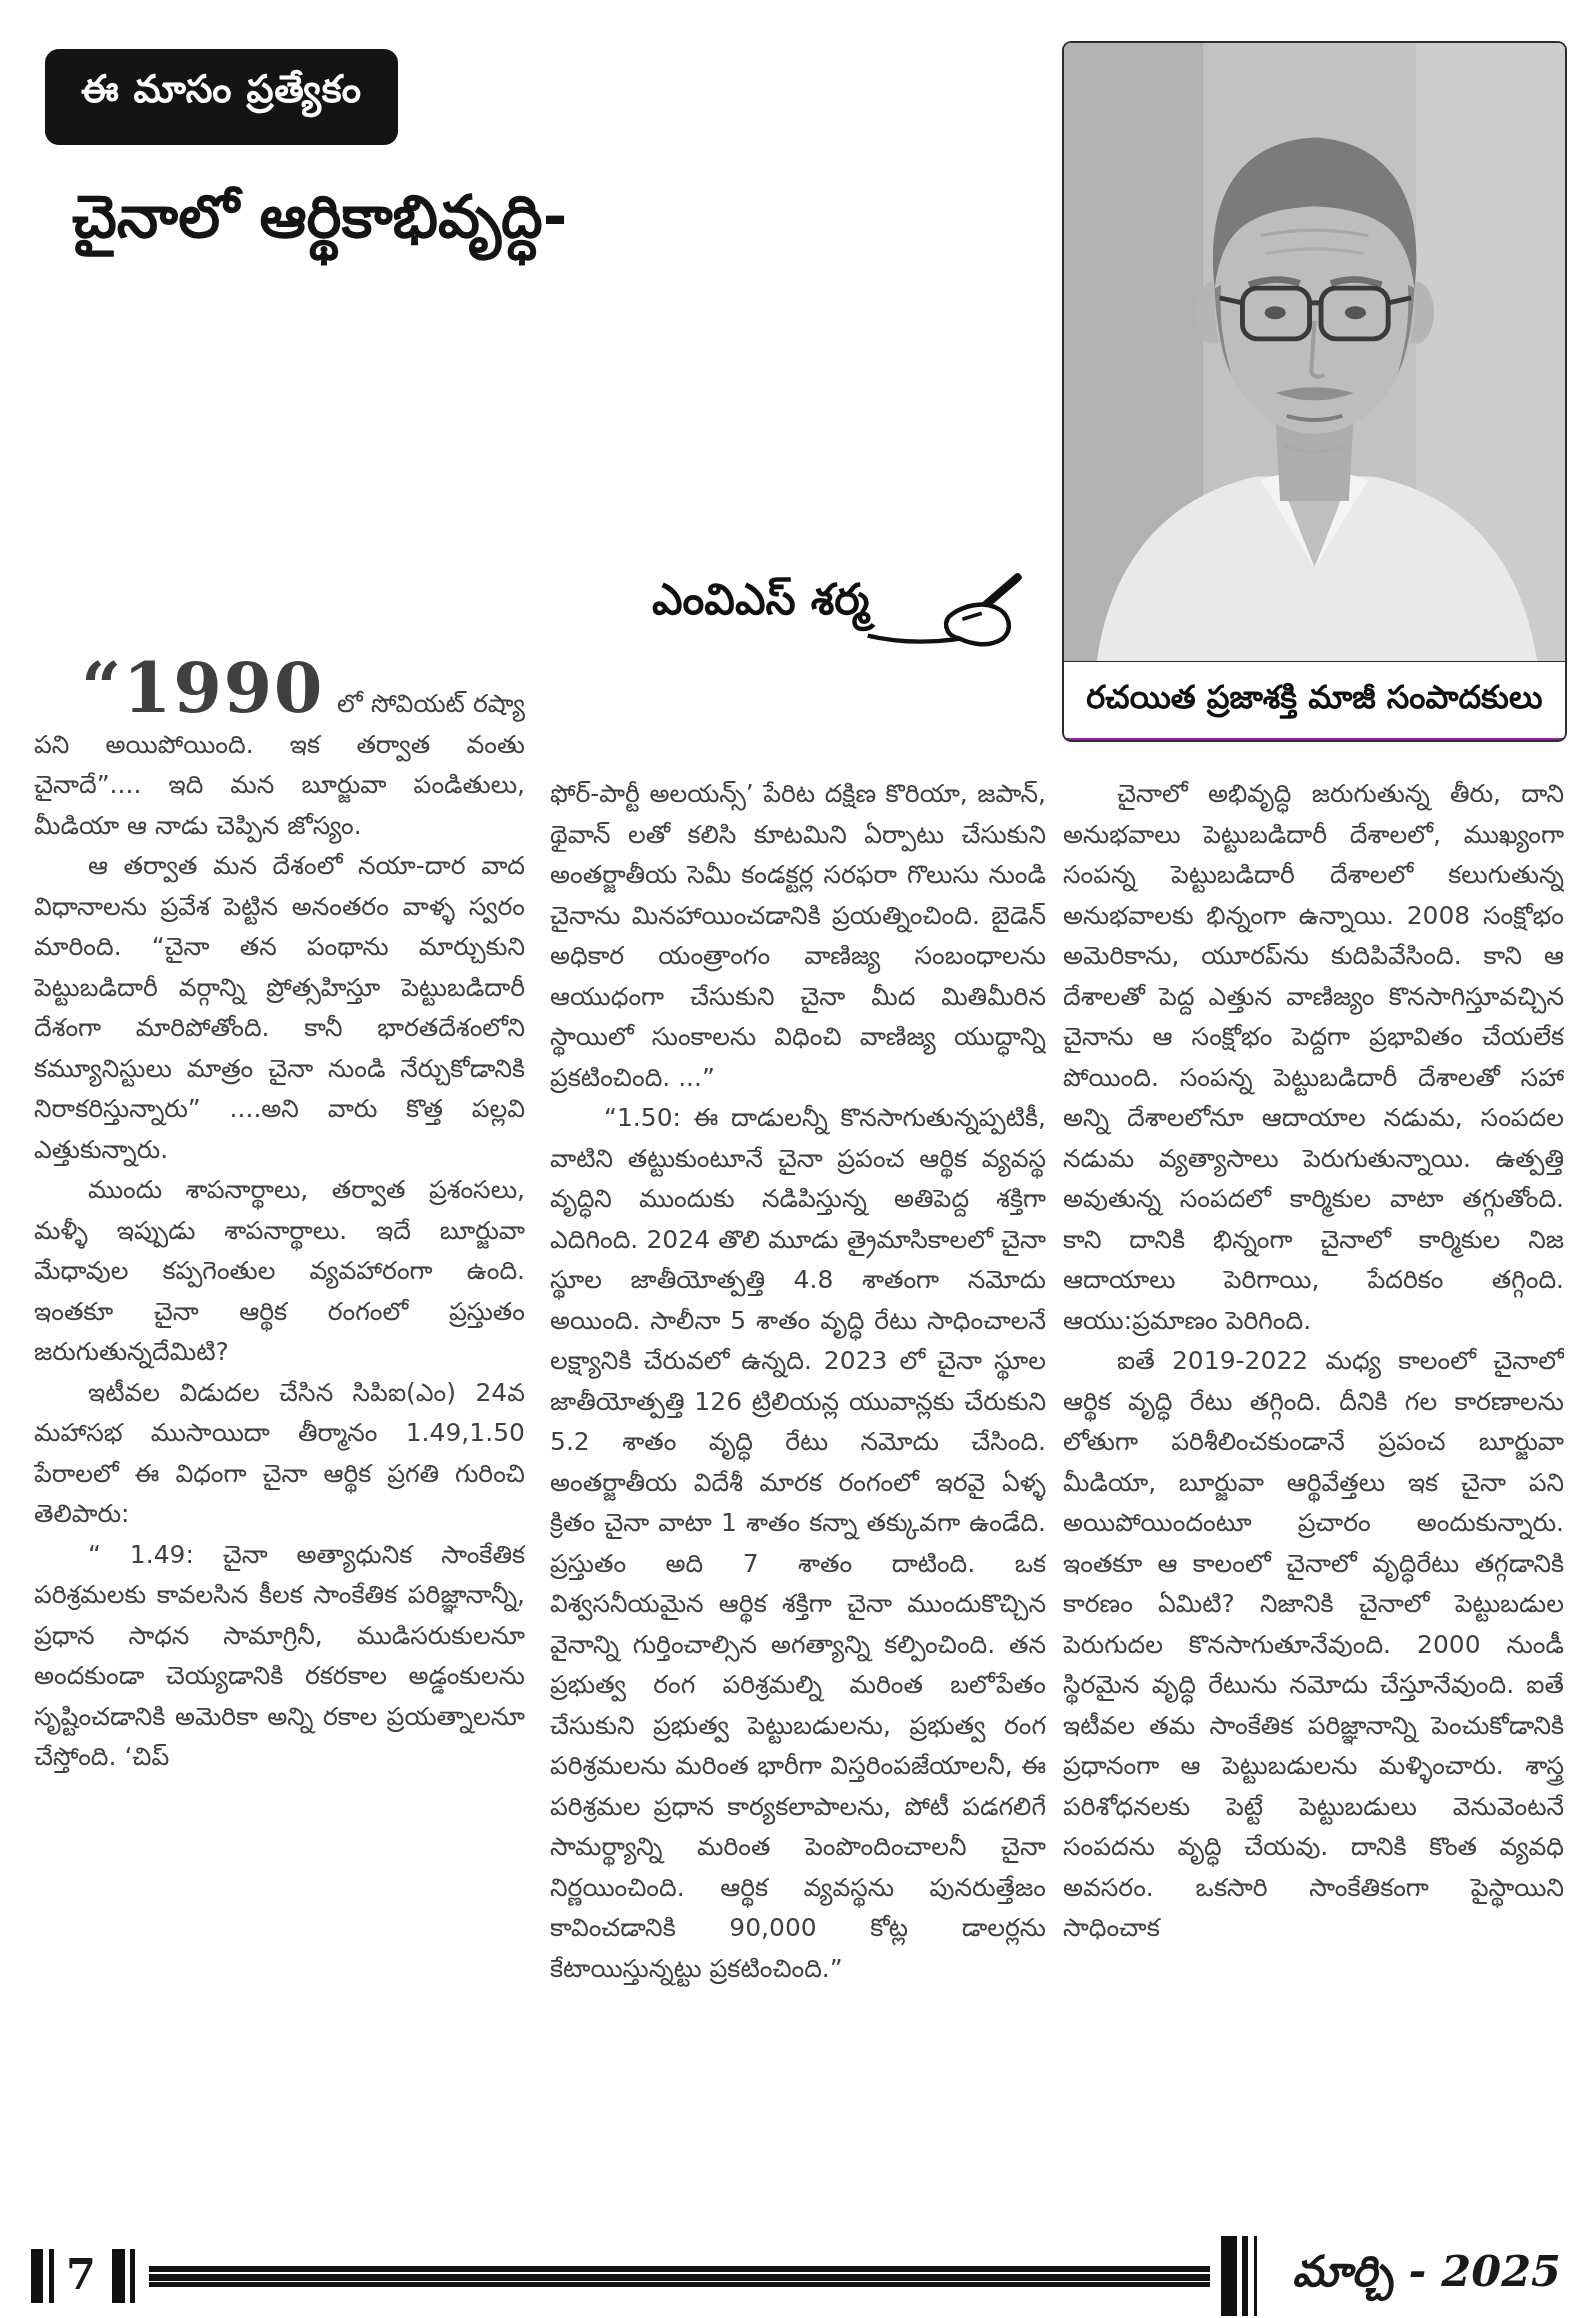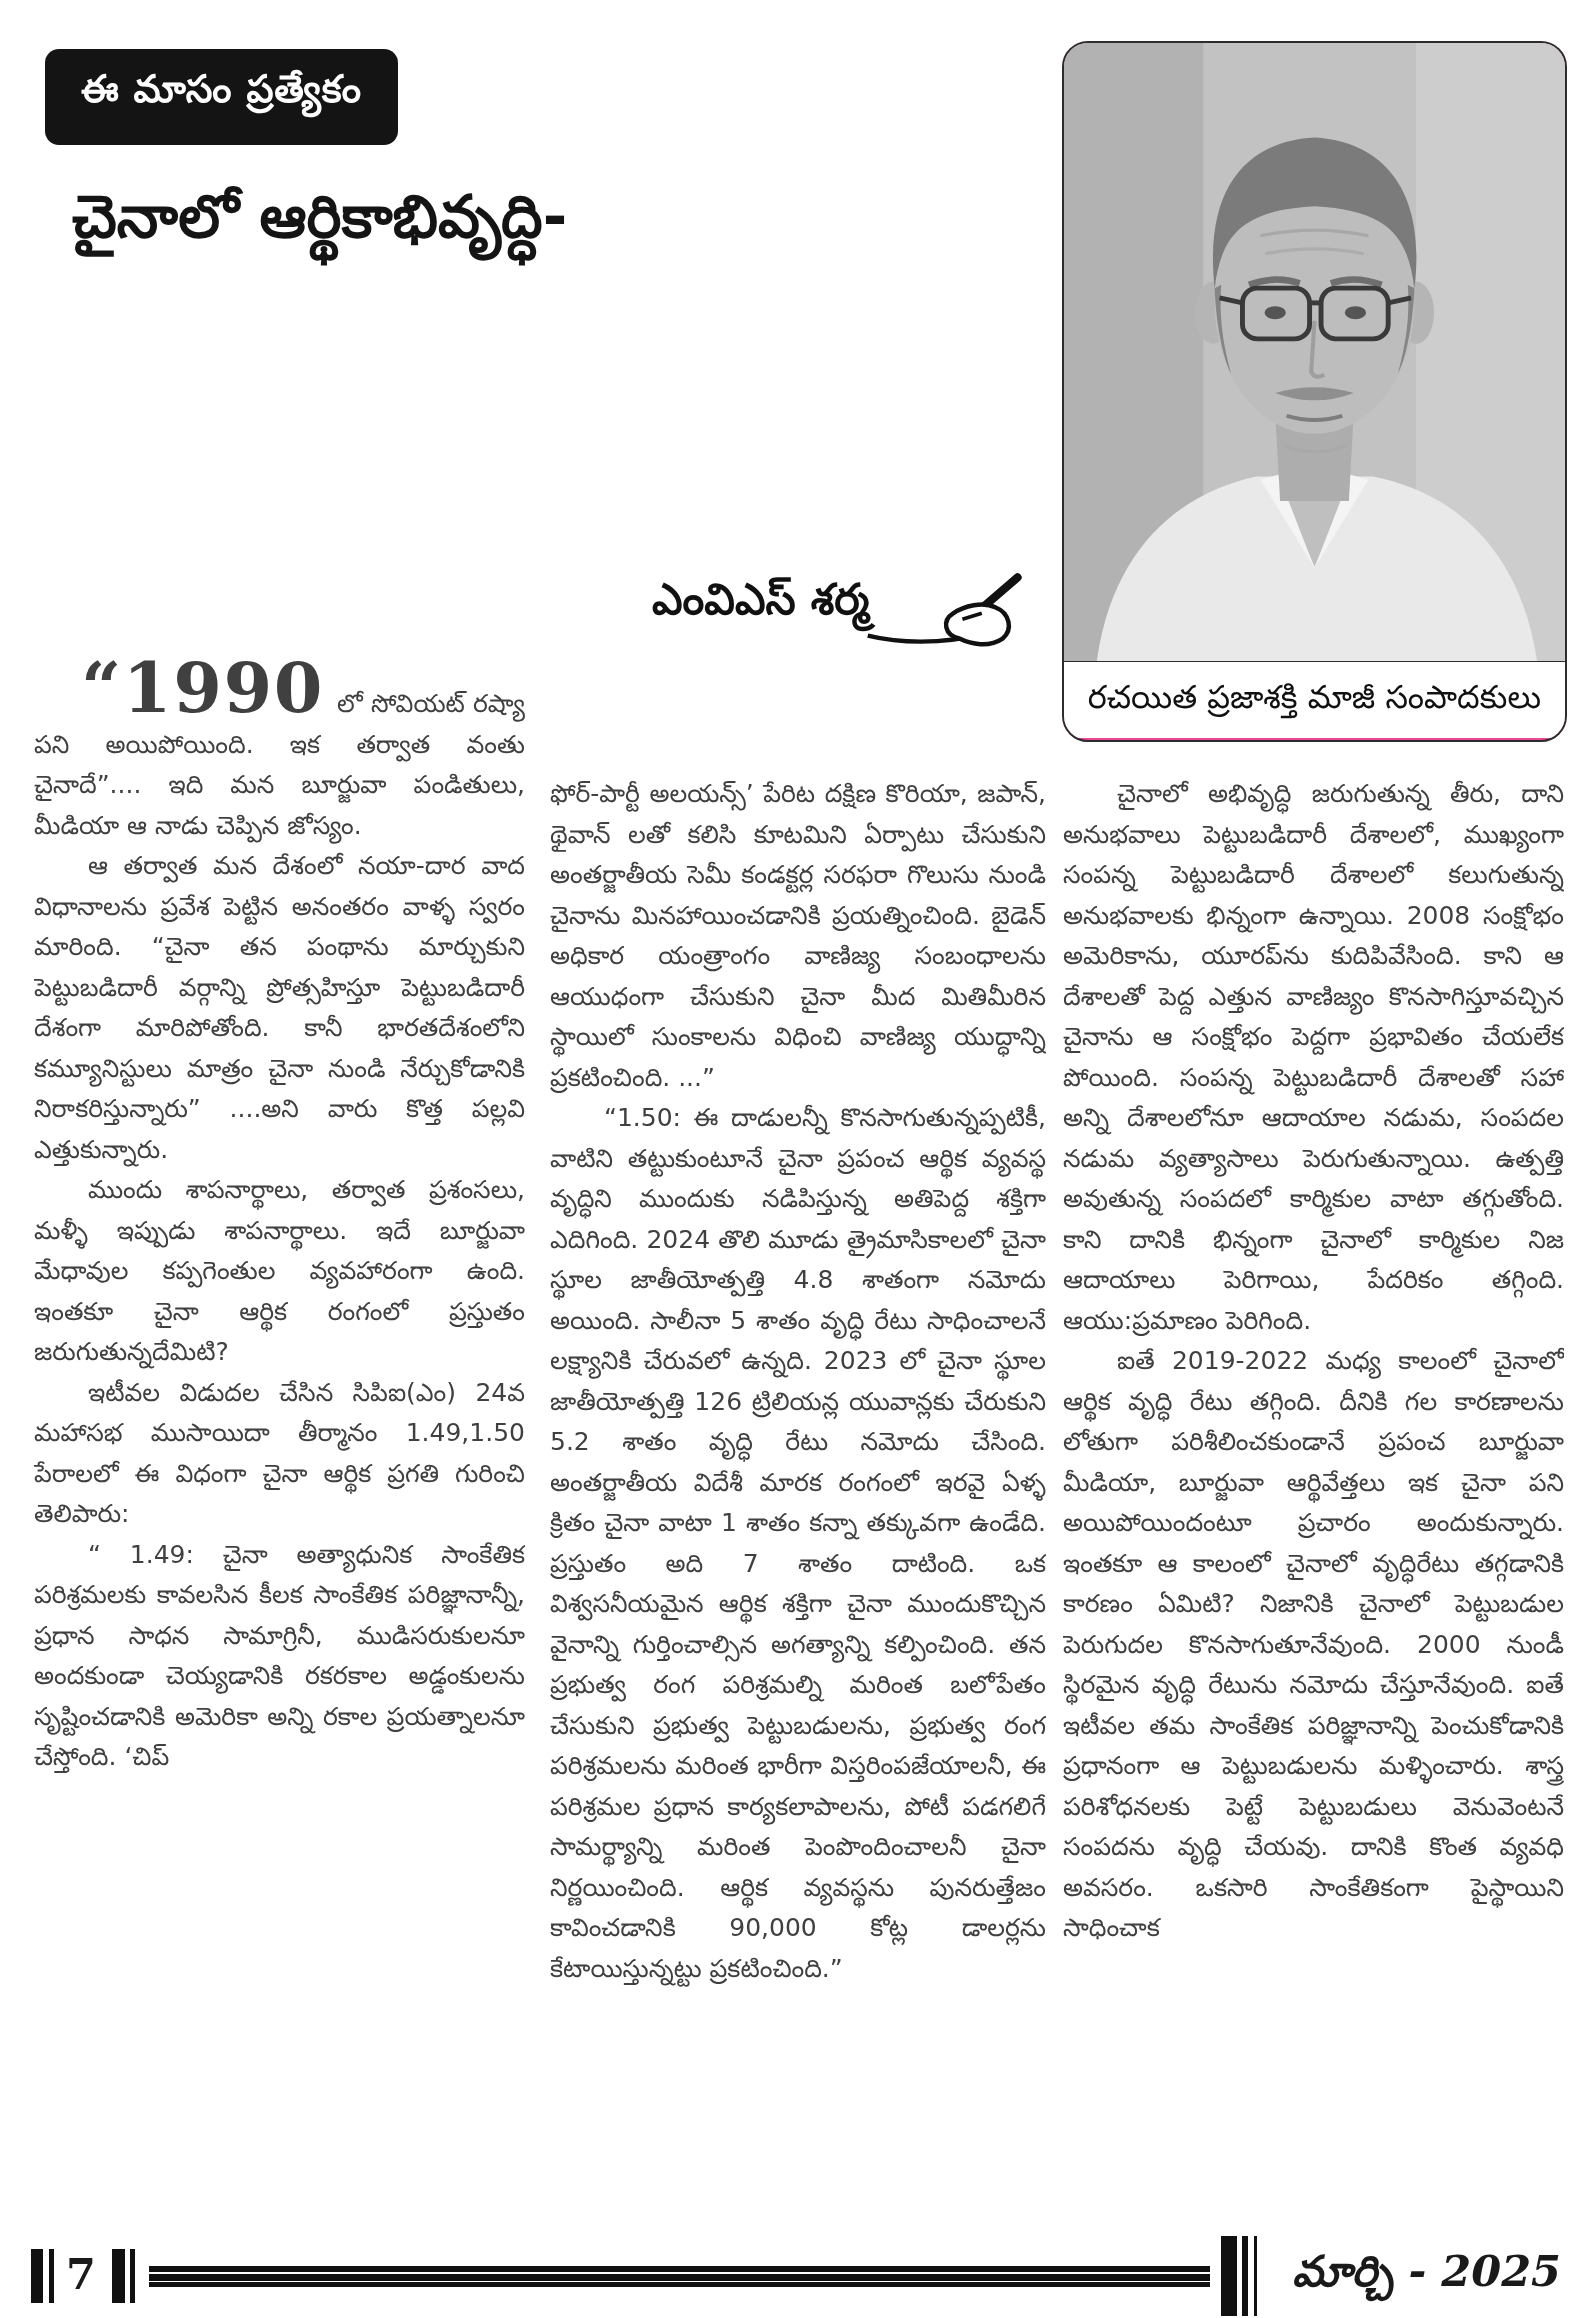--- a/index.html
+++ b/index.html
@@ -23,22 +23,23 @@
   }
   
   .byline {
     position:absolute; left:636px; top:563px; display:flex; align-items:center;margin-left:16px;
   }
   .byline-name { font-size:43px; font-weight:bold; color:#111; padding-bottom:6.5px; }
   .byline-pen { width:164px; height:90px; margin-left:-4.9px; }
   
   .photo-box {
     position:absolute; left:1062px; top:41px; width:501px; height:697px;
-    border:2.5px solid #2c2c2c; border-radius:26px; overflow:hidden;
-    background:#ec4899;
+    border:2.5px solid #2c2c2c; border-radius:9px; overflow:hidden;
+    background:#a21caf;
+    font-weight:bold;
   }
   .photo-art { display:block; width:100%; height:618px; }
   .photo-caption {
     height:76px; background:#ffffff; border-top:1.6px solid #2c2c2c;
     display:flex; align-items:center; justify-content:center;
     font-size:32px; color:#111; white-space:nowrap;
   }
   
   .col {
     position:absolute; width:491px;

